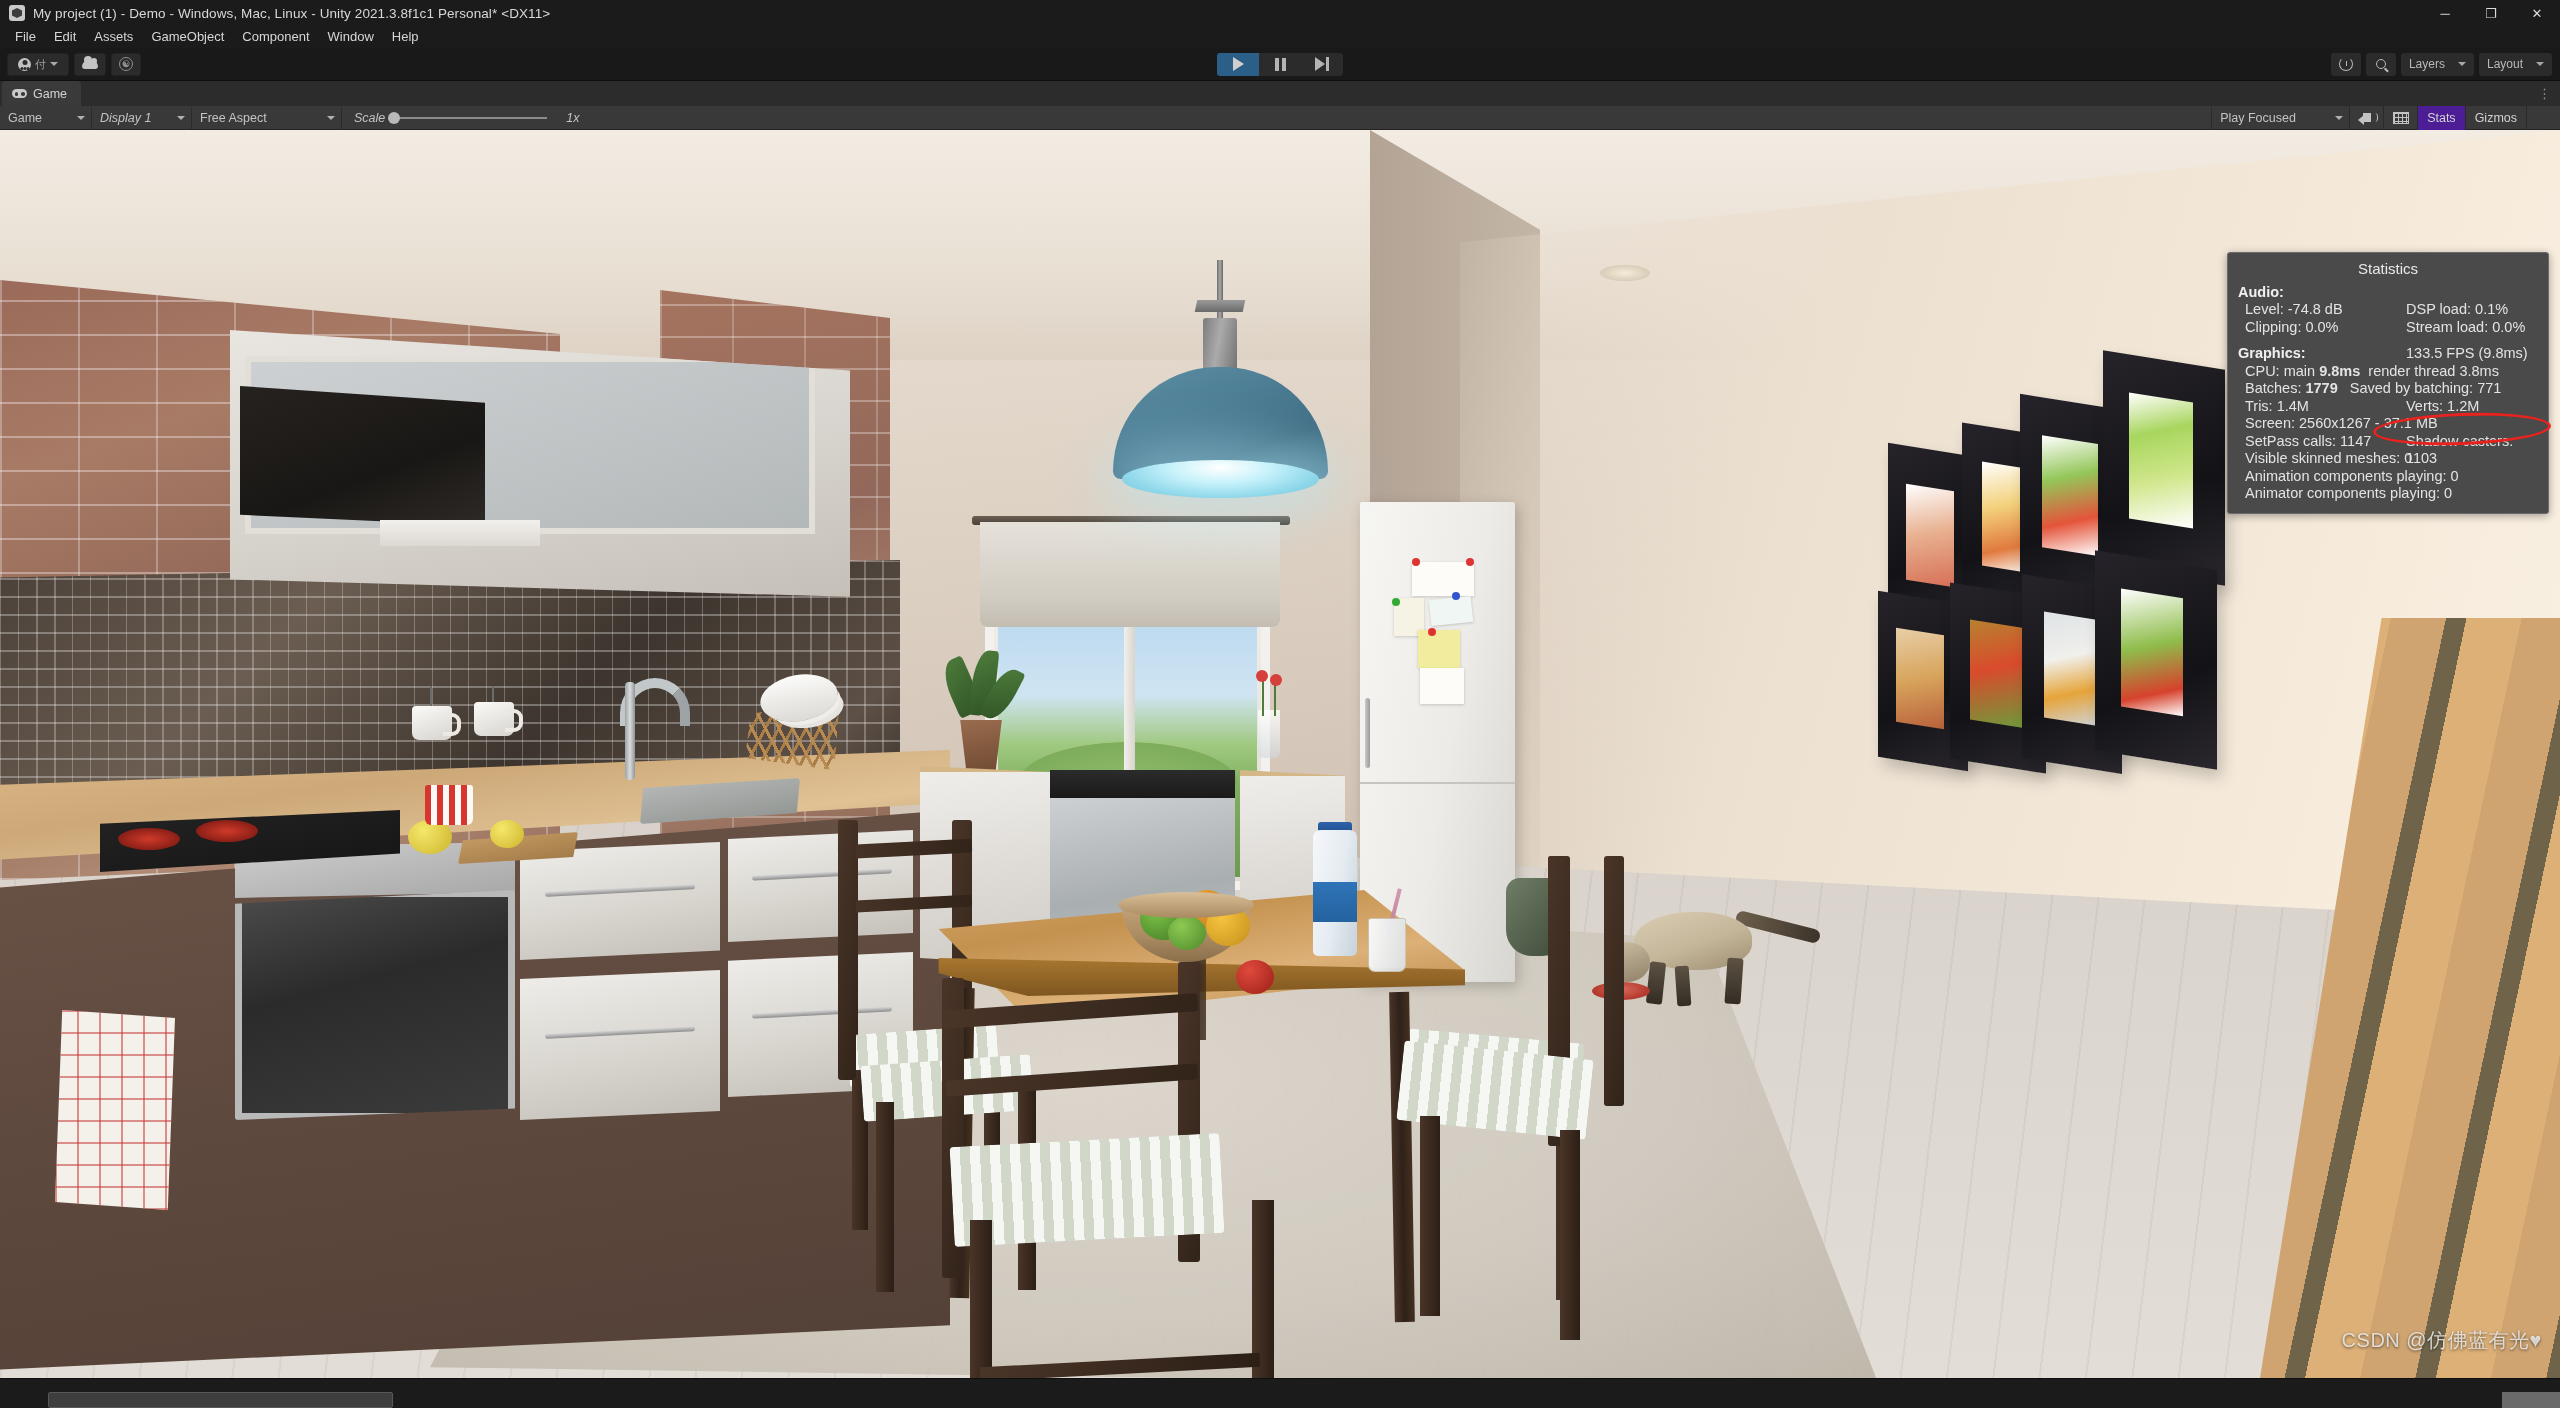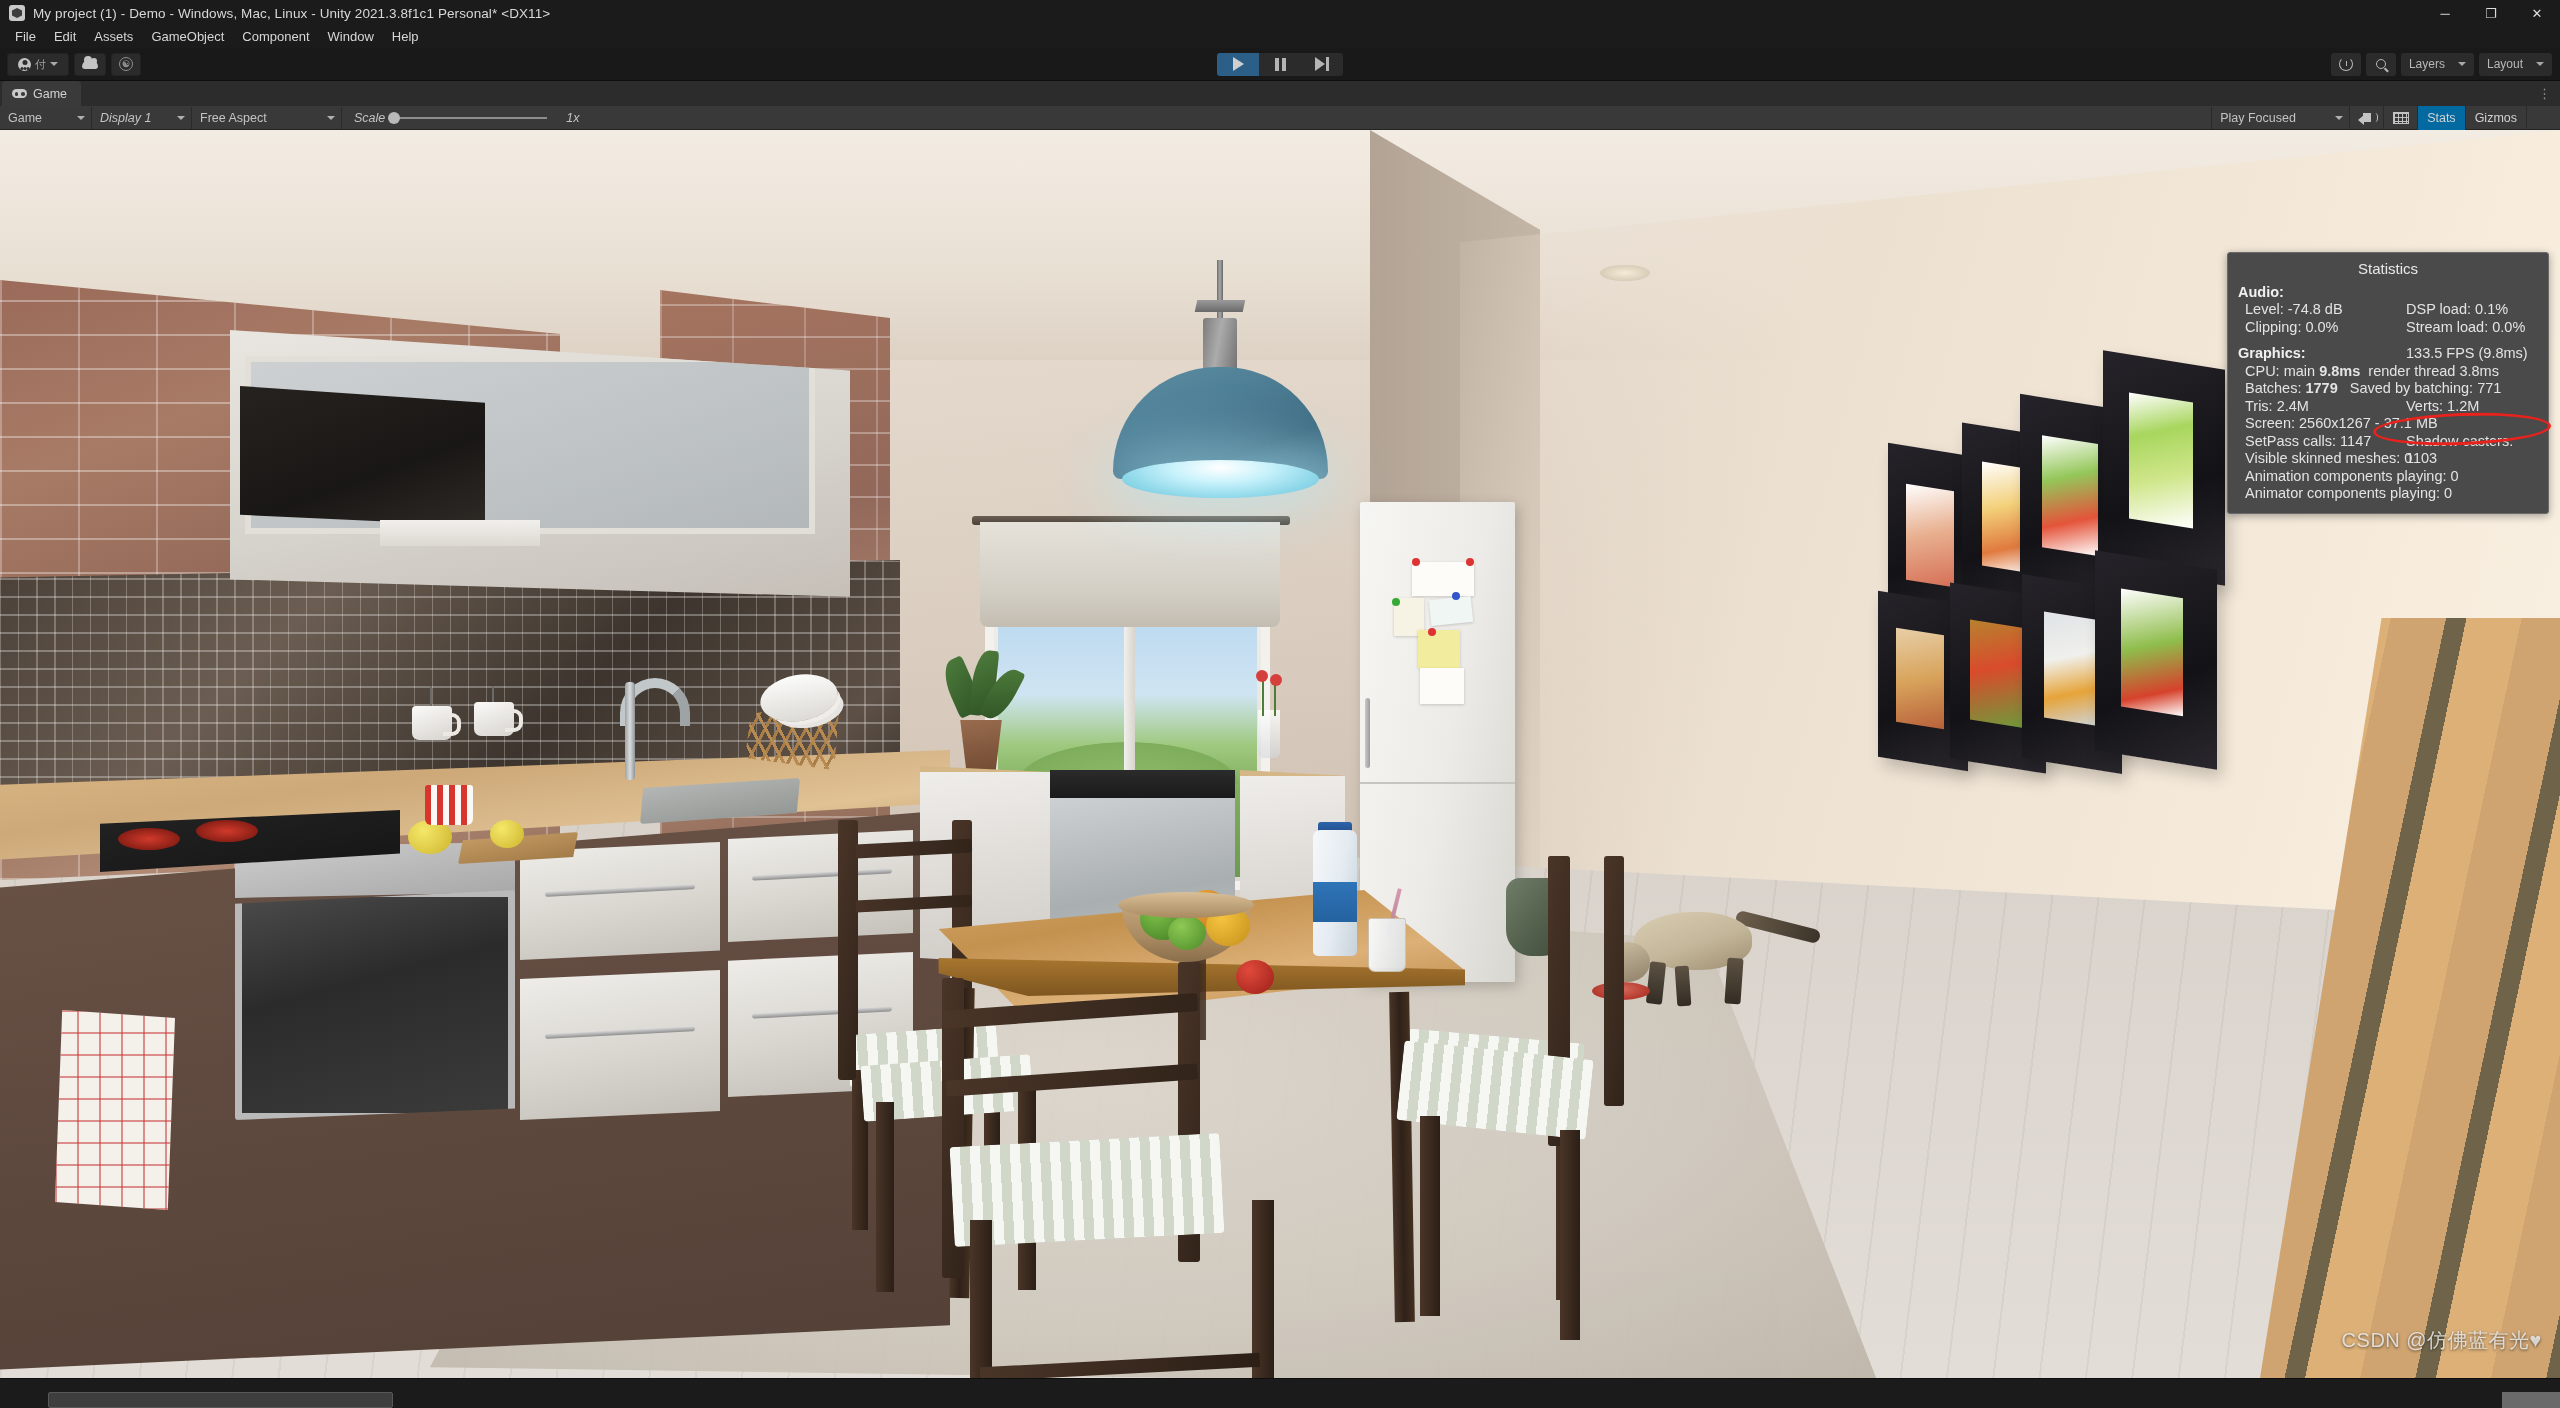--- a/index.html
+++ b/index.html
@@ -162,21 +162,21 @@
   .slider-knob { position: absolute; left: -4px; top: -5px; width: 12px; height: 12px;
                  border-radius: 50%; background: #b9b9b9; }
   .scale-val { color: #c3c3c3; font-size: 12.5px; margin-left: 12px; }
   .gv-right { position: absolute; right: 0; display: flex; align-items: center; height: 24px; }
   .gv-right .gv-dd { border-left: 1px solid #2a2a2a; border-right: none; }
   .w-focus { width: 138px; justify-content: space-between; }
   .gv-ico-btn { width: 34px; height: 24px; display:flex; align-items:center; justify-content:center;
                 color:#c3c3c3; border-left: 1px solid #2a2a2a; }
   .gv-txt-btn { height: 24px; padding: 0 9px; display:flex; align-items:center;
                 color:#d2d2d2; font-size: 12.5px; border-left: 1px solid #2a2a2a; }
-  .gv-txt-btn.on { background: #0369a1; }
+  .gv-txt-btn.on { background: #4c1d95; }
   .spk { width:8px;height:9px;background:#c3c3c3; position:relative; }
   .spk::before { content:""; position:absolute; left:-5px; top:2px; width:0;height:0;
                  border-top:5px solid transparent;border-bottom:5px solid transparent;
                  border-right:6px solid #c3c3c3; }
   .spk::after { content:""; position:absolute; right:-7px; top:0px; width:5px;height:9px;
                 border-right:1.5px solid #c3c3c3; border-radius:0 50% 50% 0 / 0 50% 50% 0; }
   .grid-ico { width:16px;height:12px; background:
       repeating-linear-gradient(to right, #c3c3c3 0 1px, transparent 1px 4px),
       repeating-linear-gradient(to bottom, #c3c3c3 0 1px, transparent 1px 4px);
       border:1px solid #c3c3c3; }
@@ -828,21 +828,21 @@
         <span class="st-head">Graphics:</span>
         <span class="st-col2">133.5 FPS (9.8ms)</span>
       </div>
       <div class="st-ind">
         <span>CPU: main</span> <span class="st-b">9.8ms</span>&nbsp; <span>render thread 3.8ms</span>
       </div>
       <div class="st-ind">
         <span>Batches:</span> <span class="st-b">1779</span>&nbsp;&nbsp; <span>Saved by batching: 771</span>
       </div>
       <div class="st-rel st-ind">
-        <span>Tris: 2.4M</span>
+        <span>Tris: 1.4M</span>
         <span class="st-col2">Verts: 1.2M</span>
       </div>
       <div class="st-ind">Screen: 2560x1267 - 37.1 MB</div>
       <div class="st-rel st-ind">
         <span>SetPass calls: 1147</span>
         <span class="st-col2">Shadow casters: 1103</span>
       </div>
       <div class="st-ind">Visible skinned meshes: 0</div>
       <div class="st-ind">Animation components playing: 0</div>
       <div class="st-ind">Animator components playing: 0</div>

